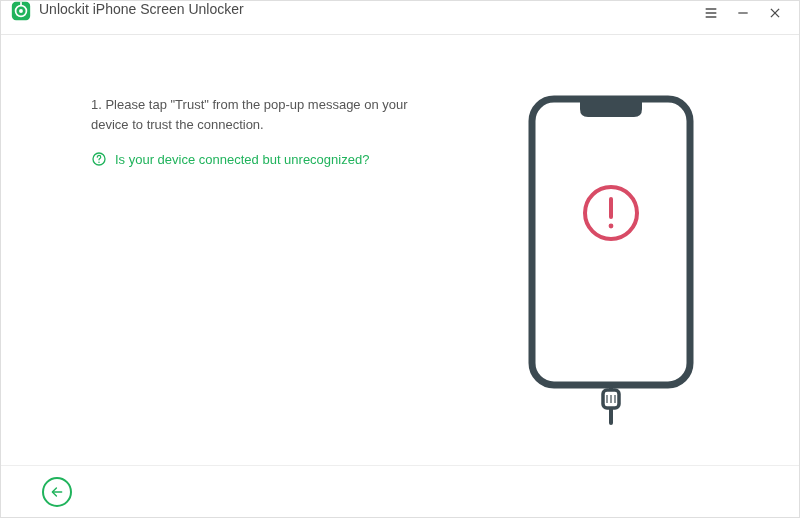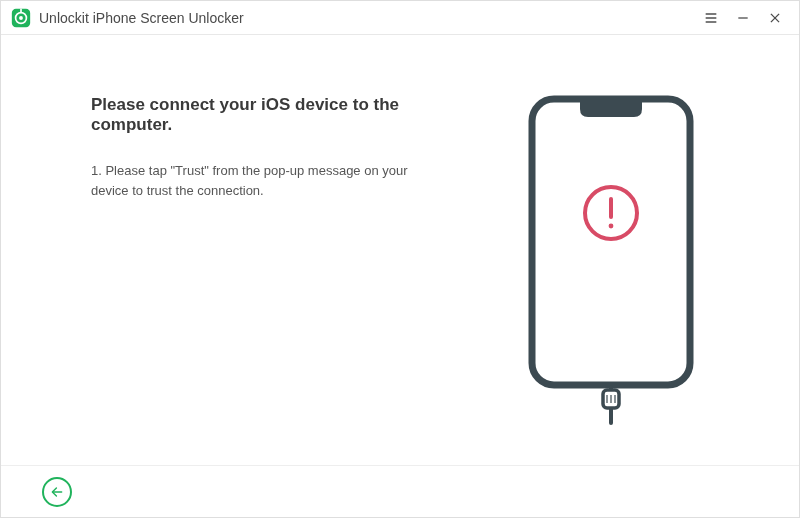--- a/index.html
+++ b/index.html
@@ -15,21 +15,20 @@
       width: 800px;
       height: 518px;
       border: 1px solid #dedede;
       background: #fff;
       display: flex;
       flex-direction: column;
     }
     .titlebar {
       height: 34px;
       display: flex;
-      align-items: center;
       padding: 0 12px 0 10px;
       border-bottom: 1px solid #e8e8e8;
       gap: 8px;
     }
     .titlebar .logo {
       width: 20px;
       height: 20px;
       flex: 0 0 auto;
     }
     .titlebar .title {
@@ -141,22 +140,31 @@
     <span class="win-ctrl">
       <svg viewBox="0 0 24 24" width="14" height="14">
         <line x1="5" y1="5" x2="19" y2="19" stroke="#4a4a4a" stroke-width="2.2"></line>
         <line x1="19" y1="5" x2="5" y2="19" stroke="#4a4a4a" stroke-width="2.2"></line>
       </svg>
     </span>
   </div>
 
   <div class="content">
     <div class="left">
-      <div class="heading">Please connect your iOS device to the computer.</div>
       <div class="step">1. Please tap "Trust" from the pop-up message on your device to trust the connection.</div>
+      <div class="help-row">
+        <span class="help-icon">
+          <svg viewBox="0 0 24 24">
+            <circle cx="12" cy="12" r="9" fill="none" stroke="#20b35c" stroke-width="2"></circle>
+            <path d="M9.4 9.2c0-1.4 1.2-2.5 2.6-2.5s2.6 1.1 2.6 2.5c0 1.2-.9 1.7-1.7 2.3-.6.5-.9.9-.9 1.8" fill="none" stroke="#20b35c" stroke-width="1.8" stroke-linecap="round"></path>
+            <circle cx="12" cy="17" r="1.1" fill="#20b35c"></circle>
+          </svg>
+        </span>
+        <span>Is your device connected but unrecognized?</span>
+      </div>
     </div>
 
     <div class="right">
       <svg class="phone-svg" viewBox="0 0 170 330">
 
         <rect x="6" y="4" width="158" height="286" rx="22" ry="22" fill="#fff" stroke="#3c4a51" stroke-width="7"></rect>
 
         <path d="M54 7 L54 14 Q54 22 62 22 L108 22 Q116 22 116 14 L116 7 Z" fill="#3c4a51"></path>
 
         <circle cx="85" cy="118" r="26" fill="none" stroke="#d84b66" stroke-width="4"></circle>

